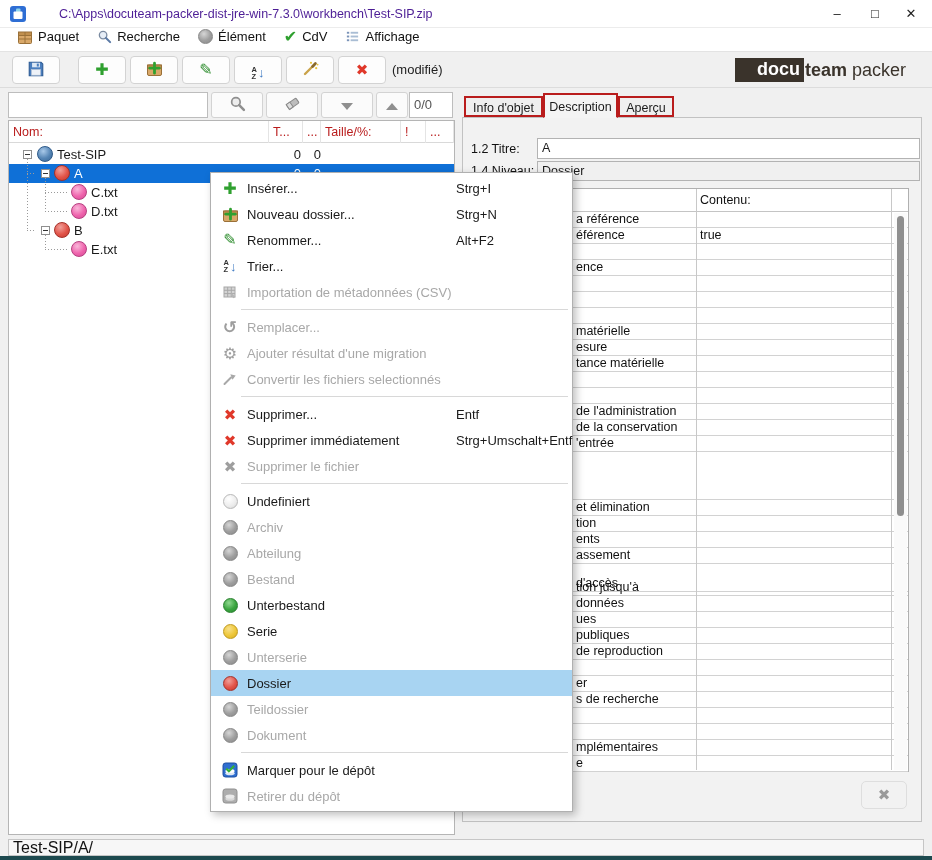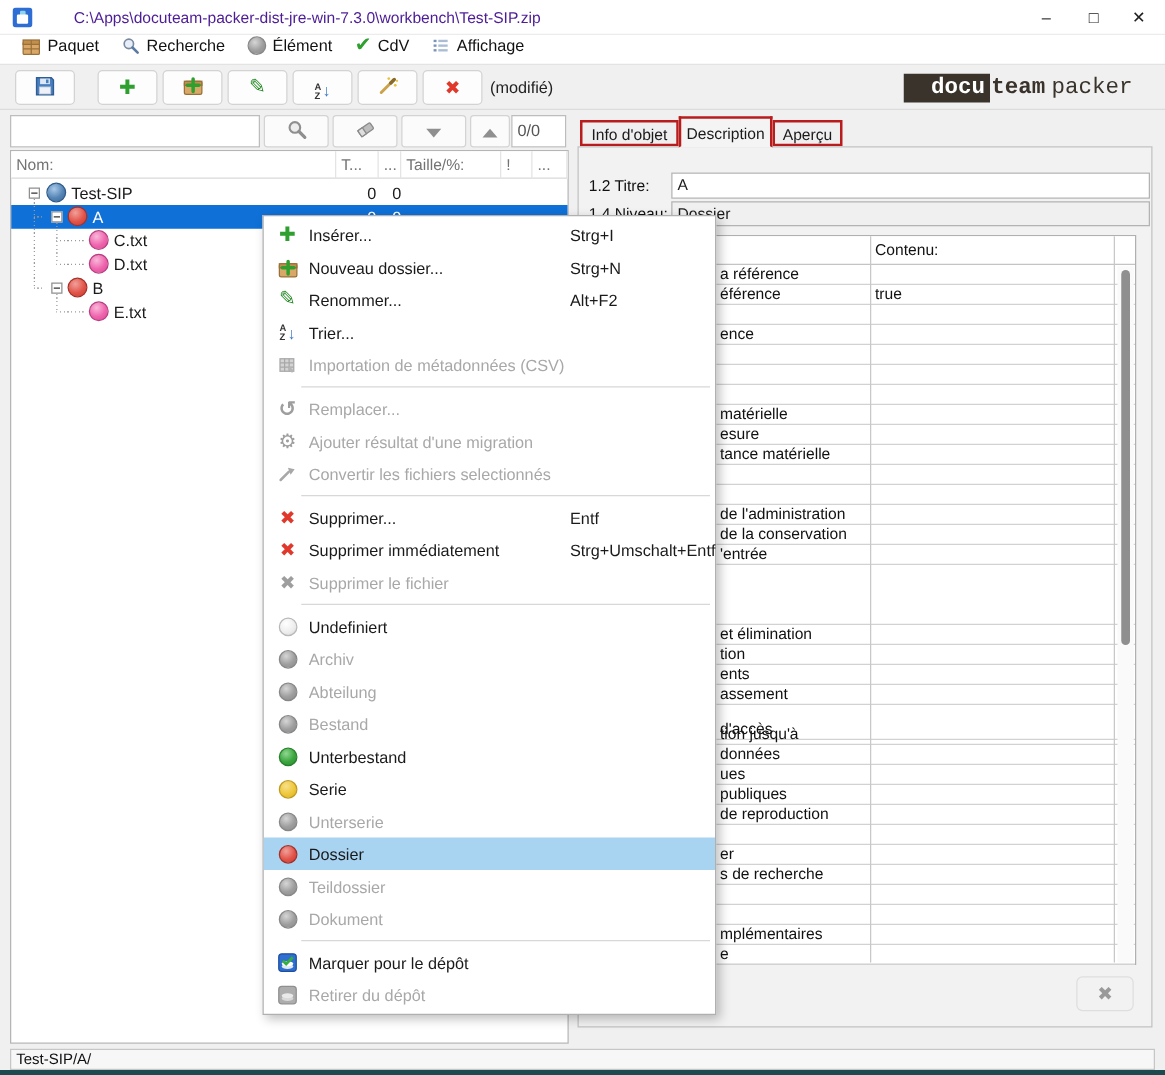--- a/index.html
+++ b/index.html
@@ -16,37 +16,37 @@
 
   
   .menubar{position:absolute;left:0;top:28px;width:932px;height:24px;background:#fff;border-bottom:1px solid #e3e3e3;display:flex;align-items:center;padding-left:8px;}
   .menubar .mitem{display:inline-flex;gap:5px;padding:0 9px;height:22px;font-size:13px;color:#111;}
 
   
   .toolbar{position:absolute;left:0;top:52px;width:932px;height:36px;background:#f0f0f0;border-bottom:1px solid #dcdcdc;}
   .tbtn{position:absolute;top:4px;width:48px;height:28px;background:#fdfdfd;border:1px solid #d3d3d3;border-radius:4px;
         display:flex;align-items:center;justify-content:center;}
   .modified{position:absolute;left:392px;top:0;line-height:36px;font-size:13px;color:#222;}
-  .logo{position:absolute;right:26px;top:6px;height:24px;font-family:Liberation Mono, monospace;font-size:18px;display:flex;align-items:center;}
+  .logo{position:absolute;right:26px;top:6px;height:24px;font-family:Liberation Sans, sans-serif;font-size:18px;display:flex;align-items:center;}
   .logo .docu{background:#3a332b;color:#fff;font-weight:bold;padding:1px 4px 2px 22px;}
   .logo .team{color:#3a332b;font-weight:bold;padding-left:1px;}
   .logo .packer{color:#3a332b;padding-left:5px;}
 
   
   .mainbg{position:absolute;left:0;top:88px;width:932px;height:772px;background:#f0f0f0;}
 
   
   .search-input{position:absolute;left:8px;top:92px;width:200px;height:26px;background:#fff;border:1px solid #bdbdbd;font-size:13px;padding:0 4px;font-family:inherit;}
   .sbtn{position:absolute;top:92px;height:26px;background:#fbfbfb;border:1px solid #d3d3d3;border-radius:3px;display:flex;align-items:center;justify-content:center;}
   .counter{position:absolute;left:409px;top:92px;width:44px;height:26px;background:#fff;border:1px solid #bdbdbd;line-height:24px;padding-left:4px;color:#555;font-size:13px;}
 
   
   .treebox{position:absolute;left:8px;top:120px;width:447px;height:715px;background:#fff;border:1px solid #b5b5b5;}
   .tree-header{position:absolute;left:0;top:0;width:445px;height:22px;background:#fff;border-bottom:1px solid #d9d9d9;}
-  .th-cell{position:absolute;top:0;height:22px;line-height:22px;font-size:12.5px;color:#737373;padding-left:4px;border-right:1px solid #e4e4e4;overflow:hidden;white-space:nowrap;}
+  .th-cell{position:absolute;top:0;height:22px;line-height:22px;font-size:12.5px;color:#b91c1c;padding-left:4px;border-right:1px solid #e4e4e4;overflow:hidden;white-space:nowrap;}
   .tree-row{position:absolute;left:0;width:445px;height:19px;}
   .tree-row.selected{background:#0f70d7;color:#fff;}
   .tree-label{position:absolute;top:0;line-height:19px;font-size:13px;white-space:nowrap;}
   .tree-val{position:absolute;top:0;line-height:19px;font-size:13px;text-align:right;}
   .expander{position:absolute;top:5px;width:9px;height:9px;background:#fff;border:1px solid #8f8f8f;}
   .expander::after{content:"";position:absolute;left:1px;right:1px;top:3px;height:1px;background:#333;}
   .sphere{display:inline-block;border-radius:50%;}
   .tree-ico{position:absolute;top:1px;width:16px;height:16px;}
   .dotline{position:absolute;background-image:repeating-linear-gradient(to bottom,#9a9a9a 0 1px,transparent 1px 3px);width:1px;}
   .dotline-h{position:absolute;background-image:repeating-linear-gradient(to right,#9a9a9a 0 1px,transparent 1px 3px);height:1px;}
@@ -74,21 +74,21 @@
   .mt-row{position:absolute;left:0;width:440px;border-bottom:1px solid #d2d2d2;}
   .mt-left-frag{position:absolute;left:108px;top:0;font-size:12.5px;line-height:15px;white-space:nowrap;color:#111;}
   .mt-content{position:absolute;left:232px;top:0;font-size:12.5px;line-height:15px;white-space:nowrap;color:#111;}
   .scroll-channel{position:absolute;top:24px;bottom:1px;left:426px;width:13px;background:#fafafa;}
   .scroll-thumb{position:absolute;left:3px;width:7px;border-radius:4px;background:#8f8f8f;}
 
   .xbtn{position:absolute;left:861px;top:781px;width:46px;height:28px;background:#f2f2f2;border:1px solid #dedede;border-radius:5px;
         display:flex;align-items:center;justify-content:center;color:#9a9a9a;font-weight:bold;font-size:15px;z-index:2;}
 
   
-  .statusbar{position:absolute;left:8px;top:839px;width:916px;height:17px;background:#f7f7f7;border:1px solid #c6c6c6;line-height:15px;font-size:12px;padding-left:4px;color:#111;}
+  .statusbar{position:absolute;left:8px;top:839px;width:916px;height:17px;background:#f7f7f7;border:1px solid #c6c6c6;line-height:15px;font-size:16px;padding-left:4px;color:#111;}
   .bottomstrip{position:absolute;left:0;top:856px;width:932px;height:4px;background:#1d4a4f;}
 
   
   .ctxmenu{position:absolute;left:210px;top:172px;width:363px;background:#fff;border:1px solid #b0b0b0;
            box-shadow:3px 3px 8px rgba(0,0,0,0.25);z-index:10;padding:2px 0;}
   .cm-item{position:relative;height:26px;display:flex;align-items:center;}
   .cm-item.hl{background:#a8d4f2;}
   .cm-ico{position:absolute;left:10px;width:18px;height:18px;display:flex;align-items:center;justify-content:center;}
   .cm-label{position:absolute;left:36px;font-size:13px;color:#1a1a1a;white-space:nowrap;}
   .cm-short{position:absolute;left:245px;font-size:13px;color:#1a1a1a;white-space:nowrap;}

